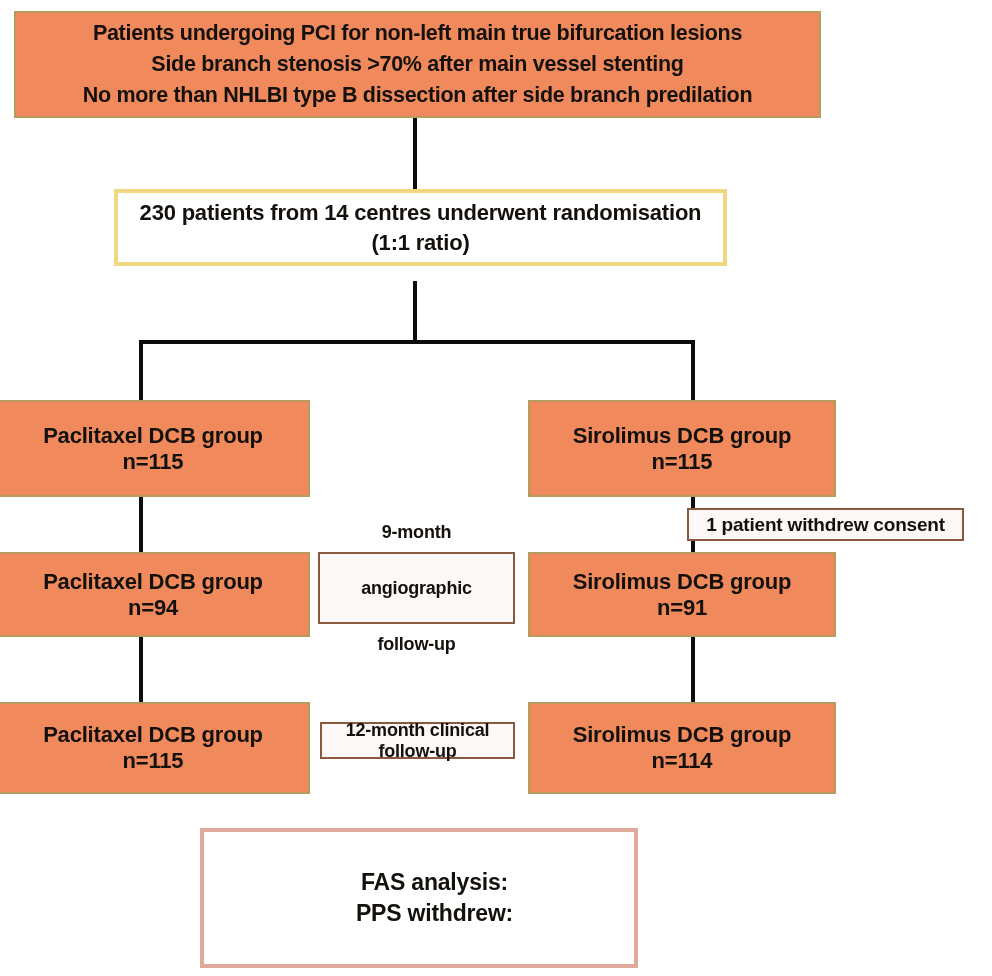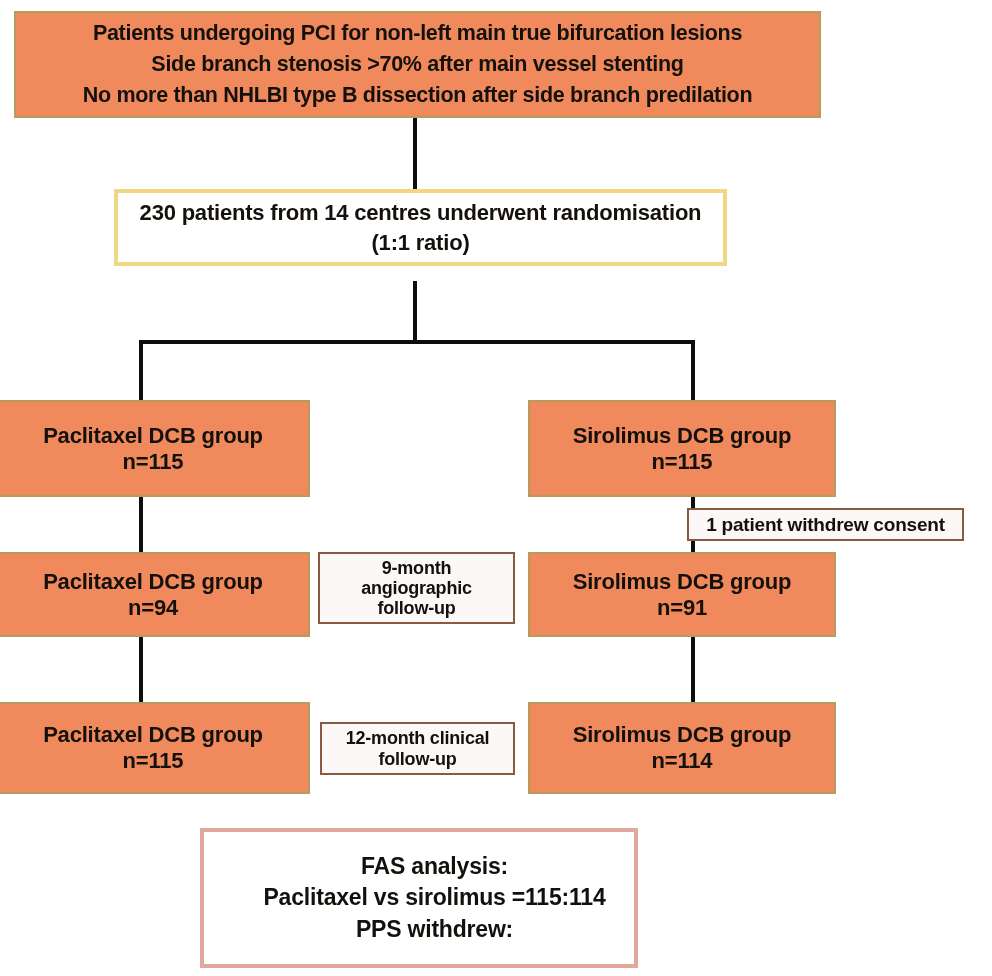--- a/index.html
+++ b/index.html
@@ -117,48 +117,47 @@
 
   <div class="node box-note" style="left:687px; top:508px; width:277px; height:33px; font-size:19px;">
     <span class="ln">1 patient withdrew consent</span>
   </div>
 
   <div class="node box-orange" style="left:-4px; top:552px; width:314px; height:85px;">
     <span class="ln">Paclitaxel DCB group</span>
     <span class="ln">n=94</span>
   </div>
 
-  <div class="node box-note" style="left:318px; top:552px; width:197px; height:72px;">
+  <div class="node box-note" style="left:318px; top:552px; width:197px; height:72px;gap:36px;">
     <span class="ln">9-month</span>
     <span class="ln">angiographic</span>
     <span class="ln">follow-up</span>
   </div>
 
   <div class="node box-orange" style="left:528px; top:552px; width:308px; height:85px;">
     <span class="ln">Sirolimus DCB group</span>
     <span class="ln">n=91</span>
   </div>
 
   <div class="line" style="left:139px; top:637px; width:4px; height:66px;"></div>
   <div class="line" style="left:691px; top:637px; width:4px; height:66px;"></div>
 
   <div class="node box-orange" style="left:-4px; top:702px; width:314px; height:92px;">
     <span class="ln">Paclitaxel DCB group</span>
     <span class="ln">n=115</span>
   </div>
 
-  <div class="node box-note" style="left:320px; top:722px; width:195px; height:53px;">
+  <div class="node box-note" style="left:320px; top:722px; width:195px; height:37px;">
     <span class="ln">12-month clinical</span>
     <span class="ln">follow-up</span>
   </div>
 
   <div class="node box-orange" style="left:528px; top:702px; width:308px; height:92px;">
     <span class="ln">Sirolimus DCB group</span>
     <span class="ln">n=114</span>
   </div>
 
   <div class="node box-analysis" style="left:200px; top:828px; width:438px; height:140px;">
     <span class="ln">FAS analysis:</span>
-    <span class="ln">Paclitaxel vs sirolimus =115:114</span>
     <span class="ln">PPS withdrew:</span>
   </div>
 
 </div>
 
 </body></html>

